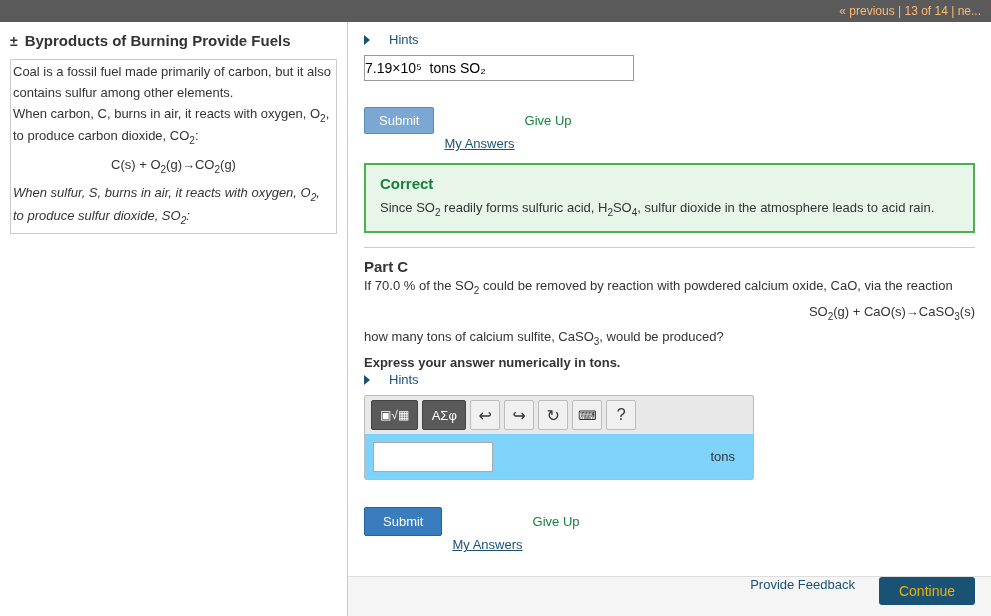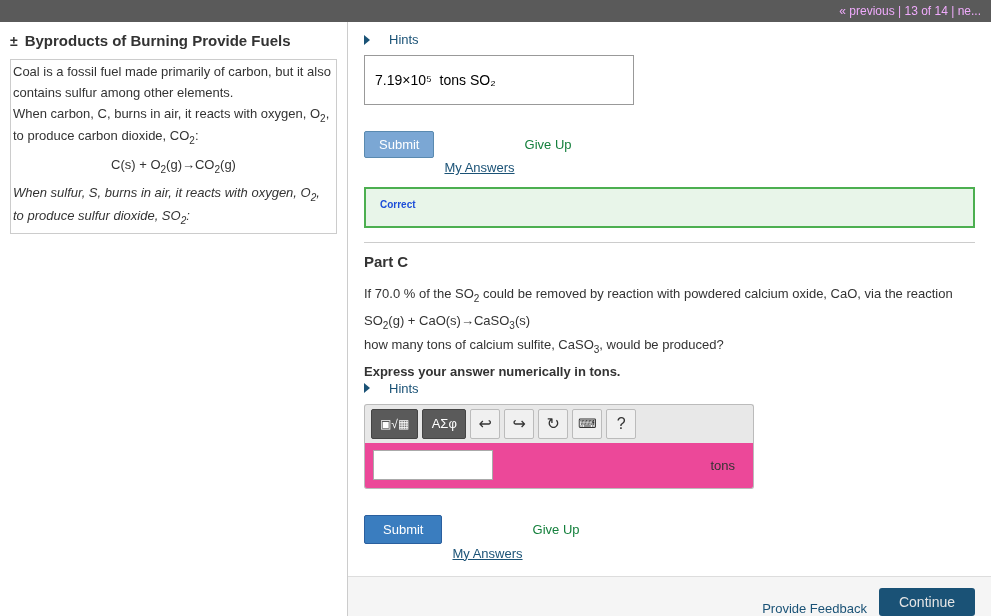--- a/index.html
+++ b/index.html
@@ -6,21 +6,21 @@
     body { font-family: Arial, sans-serif; font-size: 14px; color: #333; background: #fff; width: 991px; height: 616px; overflow: hidden; }
 
     
     .top-bar {
       background: #5a5a5a;
       height: 22px;
       display: flex;
       align-items: center;
       justify-content: flex-end;
       padding-right: 10px;
-      color: #f0abfc;
+      color: #fdba74;
       font-size: 12px;
     }
 
     .main-layout {
       display: flex;
       height: calc(616px - 22px);
     }
 
     
     .sidebar {
@@ -76,24 +76,24 @@
 
     .answer-box-row {
       display: flex;
       align-items: center;
       gap: 8px;
       margin-bottom: 8px;
     }
 
     .answer-input-main {
       border: 1px solid #999;
-      padding: 6px 10px;
+      padding: 6px 0;
       font-size: 14px;
       width: 270px;
-      height: 50px;
+      height: 26px;
     }
 
     .btn-submit {
       background: #7ba7d4;
       color: #fff;
       border: 1px solid #5a8ab0;
       padding: 5px 14px;
       cursor: pointer;
       font-size: 13px;
       border-radius: 2px;
@@ -118,41 +118,41 @@
     }
 
     .correct-box {
       background: #e8f5e9;
       border: 2px solid #4caf50;
       padding: 10px 14px;
       margin-bottom: 14px;
     }
 
     .correct-title {
-      color: #1d4ed8;
+      color: #15803d;
       font-weight: bold;
-      font-size: 10px;
+      font-size: 15px;
       margin-bottom: 6px;
     }
 
     .correct-text {
       font-size: 13px;
       line-height: 1.6;
     }
 
     .divider {
       border: none;
       border-top: 1px solid #ccc;
       margin: 10px 0;
     }
 
     .part-label {
       font-size: 15px;
       font-weight: bold;
-      margin-bottom: 13px;
+      margin-bottom: 0;
     }
 
     .part-text {
       font-size: 13px;
       line-height: 1.7;
       margin-bottom: 6px;
     }
 
     .express-label {
       font-weight: bold;
@@ -202,21 +202,21 @@
       align-items: center;
       justify-content: center;
     }
 
     .math-input-area {
       border: 1px solid #bbb;
       border-top: none;
       border-radius: 0 0 3px 3px;
       padding: 8px;
       width: 390px;
-      background: #ec4899;
+      background: #7dd3fc;
       display: flex;
       align-items: center;
       justify-content: space-between;
       margin-bottom: 10px;
       height: 46px;
     }
 
     .math-answer-input {
       border: 1px solid #aaa;
       width: 120px;
@@ -251,36 +251,36 @@
     
     .page-footer {
       position: absolute;
       bottom: 0;
       left: 0;
       right: 0;
       height: 40px;
       background: #f5f5f5;
       border-top: 1px solid #ddd;
       display: flex;
-      align-items: flex-end;
+      align-items: flex-start;
       justify-content: flex-end;
       padding: 0 16px;
-      gap: 12px;
+      gap: 24px;
     }
 
     .provide-feedback-link {
       color: #1a5276;
       font-size: 13px;
       text-decoration: none;
       cursor: pointer;
     }
 
     .btn-continue {
       background: #1a5276;
-      color: #e5e5e5;
+      color: #eab308;
       border: none;
       padding: 6px 20px;
       font-size: 14px;
       cursor: pointer;
       border-radius: 3px;
     }
 
     .chevron-right {
       display: inline-block;
       width: 0;
@@ -338,31 +338,34 @@
     </div>
 
     <div style="display:flex; align-items:center; gap:10px; margin-bottom:12px;">
       <button class="btn-submit">Submit</button>
       <button class="btn-my-answers">My Answers</button>
       <button class="btn-give-up">Give Up</button>
     </div>
 
     <div class="correct-box">
       <div class="correct-title">Correct</div>
+      <div class="correct-text">
+        Since SO<sub>2</sub> readily forms sulfuric acid, H<sub>2</sub>SO<sub>4</sub>, sulfur dioxide in the atmosphere leads to acid rain.
+      </div>
     </div>
 
     <hr class="divider">
 
     <div class="part-label">Part C</div>
 
     <div class="part-text">
       If 70.0 % of the SO<sub>2</sub> could be removed by reaction with powdered calcium oxide, CaO, via the reaction
     </div>
 
-    <div style="text-align:left; font-size:13px; margin: 4px 0 4px 0;">
+    <div style="text-align:right; font-size:13px; margin: 4px 0 4px 0;">
       SO<sub>2</sub>(g) + CaO(s)→CaSO<sub>3</sub>(s)
     </div>
 
     <div class="part-text">
       how many tons of calcium sulfite, CaSO<sub>3</sub>, would be produced?
     </div>
 
     <div class="express-label">Express your answer numerically in tons.</div>
 
     <a class="hints-link" href="#" style="margin-bottom:8px;">

